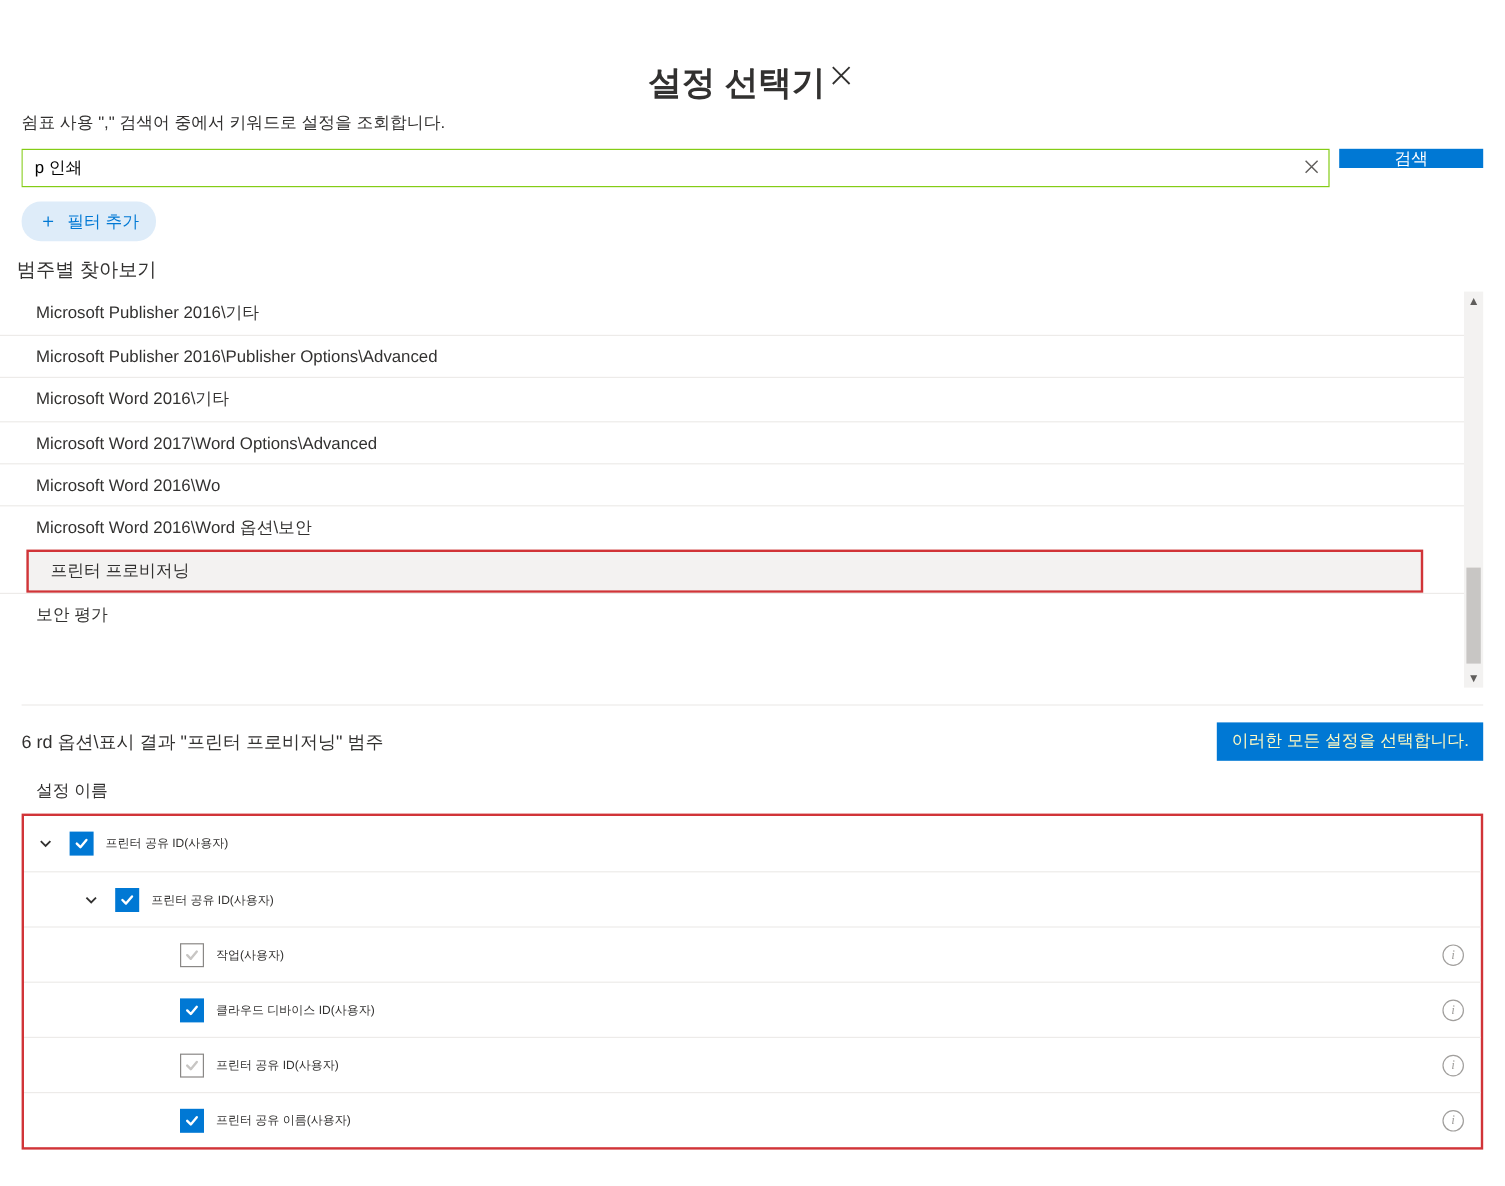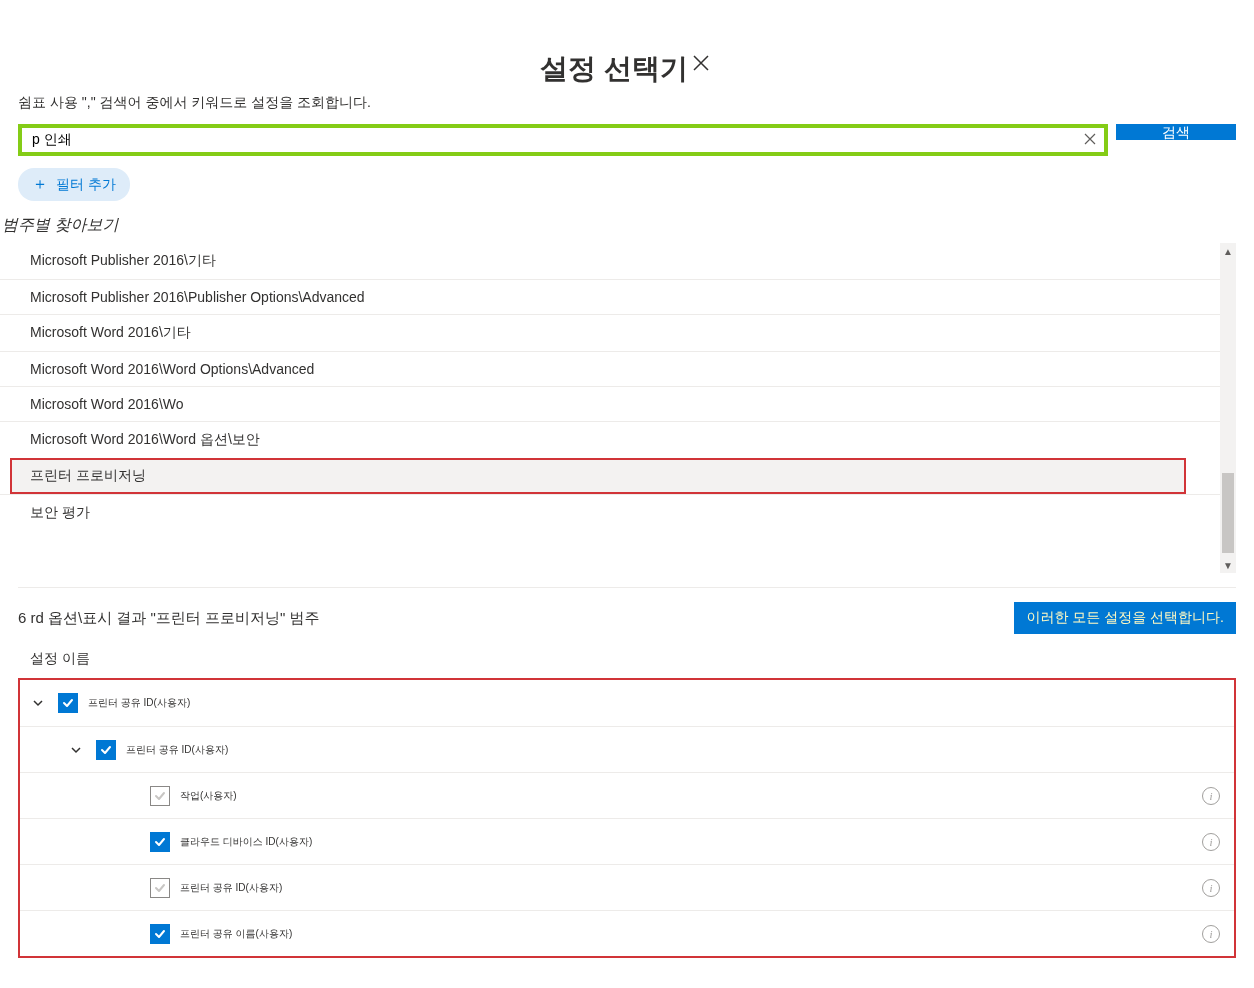--- a/index.html
+++ b/index.html
@@ -2,36 +2,36 @@
 <html><head>
 <meta charset="utf-8">
 <style>
   * { box-sizing: border-box; margin: 0; padding: 0; }
   body { font-family: "Segoe UI", "Malgun Gothic", Arial, sans-serif; font-size: 14px; color: #323130; background: #fff; width: 1254px; }
   .header { display: flex; justify-content: center; align-items: flex-start; padding: 10px 18px 6px 18px; margin-top: 40px; }
   .title { font-size: 28px; font-weight: 600; }
   .close-btn { cursor: pointer; padding: 4px; }
   .subtitle { font-size: 14px; color: #323130; padding: 0 18px 12px 18px; }
   .search-row { display: flex; padding: 0 18px 12px 18px; gap: 8px; }
-  .search-box { flex: 1; display: flex; align-items: center; border: 4px solid #84cc16; height: 32px; }
+  .search-box { flex: 1; display: flex; align-items: center; border: 1px solid #84cc16; height: 32px; }
   .search-input { flex: 1; border: none; outline: none; padding: 0 10px; font-size: 14px; height: 100%; font-family: inherit; }
   .clear-btn { padding: 0 8px; cursor: pointer; color: #605e5c; }
   .search-btn { background: #0078d4; color: #fff; border: none; width: 120px; height: 16px; font-size: 14px; cursor: pointer; font-family: inherit; }
   .filter-pill { display: inline-flex; align-items: center; gap: 8px; margin: 0 18px 14px 18px; background: #deecf9; color: #0078d4; border-radius: 16px; padding: 6px 14px; cursor: pointer; }
   .plus-icon { font-size: 16px; font-weight: 300; }
-  .browse-section { padding: 0 2px; font-style: italic; }
+  .browse-section { padding: 0 14px; }
   .browse-heading { font-size: 16px; margin-bottom: 6px; }
   .category-list-wrap { position: relative; border-top: 1px solid transparent; }
   .category-list { height: 330px; overflow-y: auto; position: relative; }
   .scrollbar-track { position: absolute; right: 18px; top: 0; bottom: 0; width: 16px; background: #f3f2f1; }
   .scroll-arrow { height: 16px; display:flex; align-items:center; justify-content:center; color:#605e5c; font-size:10px; }
   .scroll-thumb { position:absolute; left:2px; right:2px; background:#c8c6c4; top: 230px; height: 80px; }
   .cat-item { padding: 9px 10px 9px 30px; font-size: 14px; cursor: pointer; white-space: nowrap; }
   .cat-sep { border-top: 1px solid #edebe9; }
-  .cat-item.selected { background: #f3f2f1; border: 2px solid #d13438; margin: 0 34px 0 10px; padding-left: 18px; padding-top:7px; padding-bottom:7px;}
+  .cat-item.selected { background: #f3f2f1; border: 2px solid #d13438; margin: 0 34px 0 22px; padding-left: 18px; padding-top:7px; padding-bottom:7px;}
   .divider { border-top: 1px solid #edebe9; margin: 14px 18px 0 18px; }
   .results-bar { display: flex; justify-content: space-between; align-items: center; padding: 14px 18px 10px 18px; }
   .results-text { font-size: 15px; }
   .select-all-btn { background: #0078d4; color: #fef9c3; border: none; padding: 7px 12px; font-size: 14px; cursor: pointer; font-family: inherit; }
   .settings-name { padding: 6px 18px 10px 30px; font-size: 14px; }
   .tree { margin: 0 18px 18px 18px; border: 2px solid #d13438; }
   .tree-row { display: flex; align-items: center; height: 46px; border-top: 1px solid #edebe9; padding: 0 14px 0 8px; gap: 10px; position: relative; }
   .tree-row:first-child { border-top: none; }
   .indent-1 { padding-left: 8px; }
   .indent-2 { padding-left: 46px; }
@@ -82,21 +82,21 @@
 <div class="browse-section">
   <div class="browse-heading">범주별 찾아보기</div>
 </div>
 
 <div class="category-list-wrap">
   <div class="list-wrap">
     <div class="category-list" id="cat-list">
         <div class="cat-item">Microsoft Publisher 2016\기타</div>
         <div class="cat-item cat-sep">Microsoft Publisher 2016\Publisher Options\Advanced</div>
         <div class="cat-item cat-sep">Microsoft Word 2016\기타</div>
-        <div class="cat-item cat-sep">Microsoft Word 2016\Word Options\Advanced</div>
+        <div class="cat-item cat-sep">Microsoft Word 2017\Word Options\Advanced</div>
         <div class="cat-item cat-sep">Microsoft Word 2016\Wo</div>
         <div class="cat-item cat-sep">Microsoft Word 2016\Word 옵션\보안</div>
         <div class="cat-item cat-sep selected">프린터 프로비저닝</div>
         <div class="cat-item cat-sep">보안 평가</div>
       </div>
   </div>
   <div class="scrollbar-track">
     <div class="scroll-arrow">▲</div>
     <div class="scroll-thumb"></div>
     <div class="scroll-arrow" style="position:absolute;bottom:0;left:0;right:0;">▼</div>

